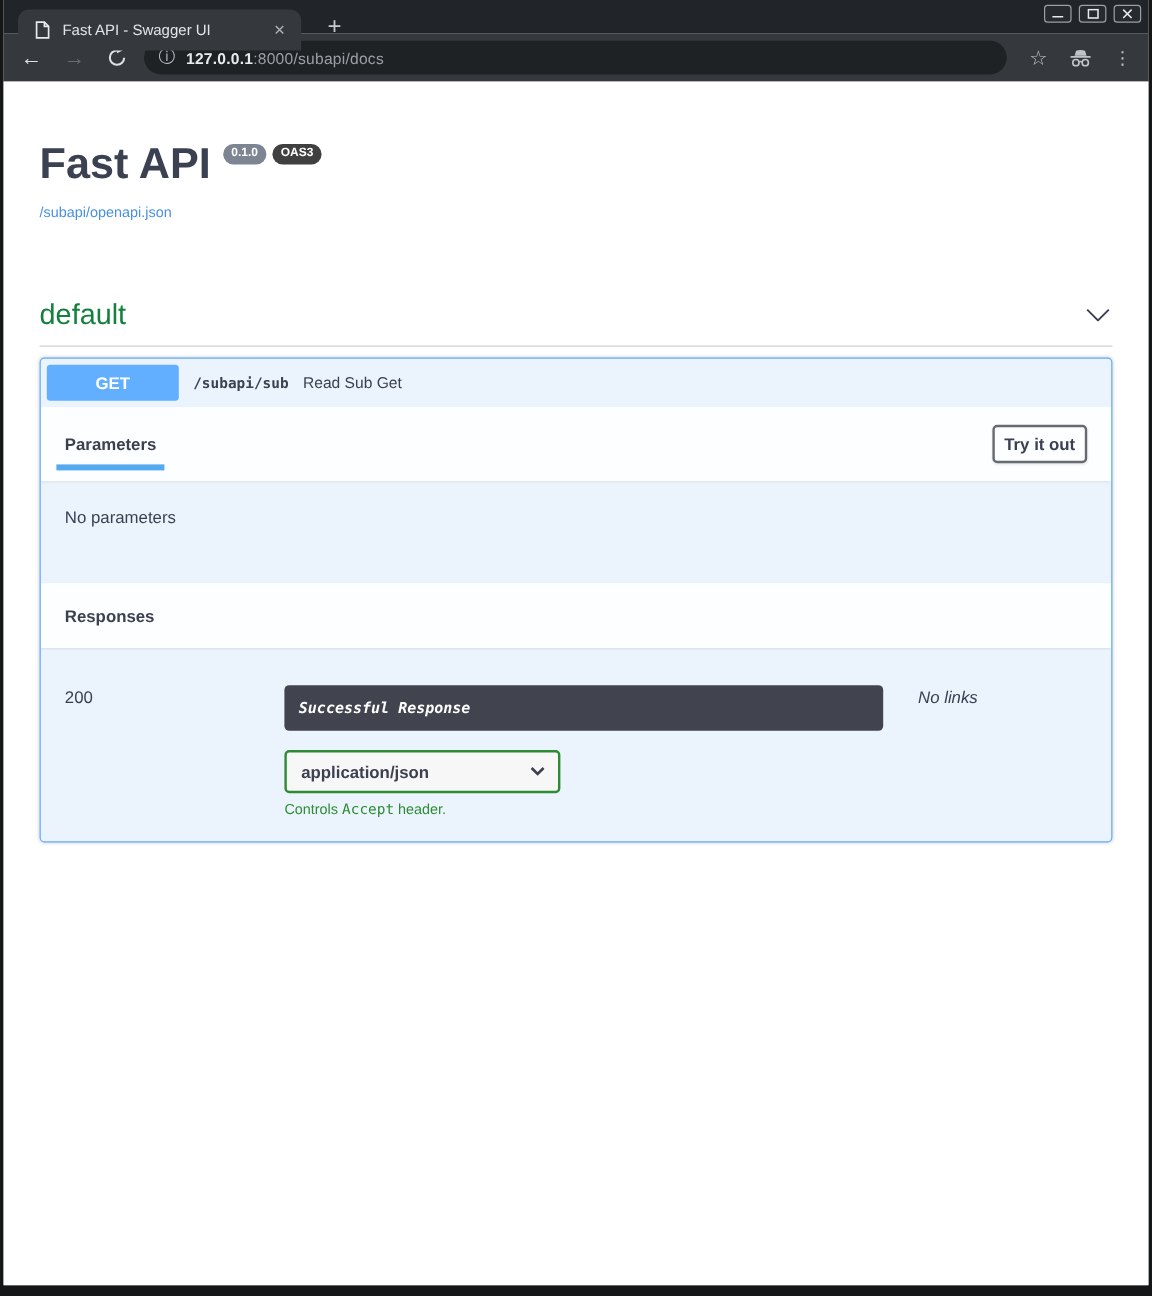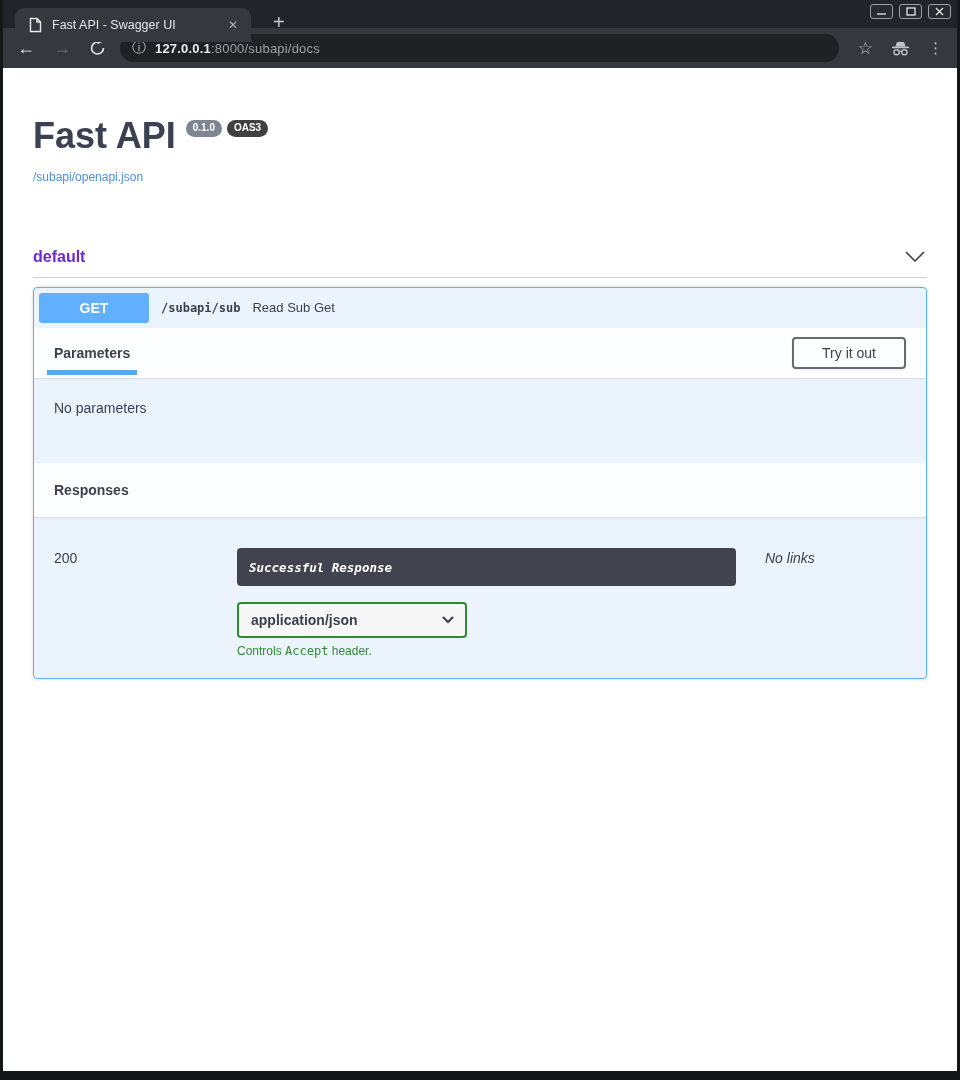--- a/index.html
+++ b/index.html
@@ -51,46 +51,46 @@
     color:#fff; font-size:10px; font-weight:700; border-radius:10px;
     padding:2px 7px 3px; margin-top:3px; line-height:1.2;
   }
   .badge-version { background:#7d8492; margin-left:10px; }
   .badge-oas { background:#404040; margin-left:5px; }
   .spec-link { display:inline-block; margin-top:15px; font-size:12px; color:#4990e2; text-decoration:none; }
   .tag-row {
     margin-top:54px; display:flex; justify-content:space-between; align-items:center;
     padding:9px 2px 11px 0; border-bottom:1px solid rgba(59,65,81,.25); cursor:pointer;
   }
-  .tag-row h3 { margin:0; font-size:16px; font-weight:700; color:#6d28d9; }
+  .tag-row h3 { margin:0; font-size:24px; font-weight:400; color:#15803d; }
   .opblock {
     margin-top:9px; border:1px solid #61affe; border-radius:4px;
     background:#ebf4fd; box-shadow:0 0 3px rgba(0,0,0,.19); overflow:hidden;
   }
   .op-summary { display:flex; align-items:center; padding:5px; cursor:pointer; }
   .method {
     flex:none; width:110px; text-align:center; background:#61affe; color:#fff;
     font-size:14px; font-weight:700; border-radius:3px; padding:7px 0;
   }
   .path { font-family:"DejaVu Sans Mono", monospace; font-size:12px; font-weight:700; margin-left:12px; color:#3b4151; }
   .sum-desc { font-size:13px; margin-left:12px; color:#3b4151; }
   .sec-header {
     display:flex; justify-content:space-between; align-items:center; position:relative;
     background:rgba(255,255,255,.86); box-shadow:0 1px 2px rgba(0,0,0,.1);
-    padding:8px 20px; height:50px;
+    padding:8px 20px; height:62px;
   }
   .tab-item { font-size:14px; font-weight:700; color:#3b4151; position:relative; cursor:pointer; }
   .tab-item::after {
     content:""; position:absolute; left:-7px; width:calc(100% + 14px); top:calc(100% + 9px); height:5px;
     background:#53aaee;
   }
   .try-btn {
     font-family:"Liberation Sans", sans-serif;
     border:2px solid #666b71; border-radius:4px; background:#fdfeff;
-    padding:6px 28px; font-size:14px; font-weight:400; color:#3b4151;
+    padding:6px 8px; font-size:14px; font-weight:700; color:#3b4151;
     box-shadow:0 1px 2px rgba(0,0,0,.08); cursor:pointer;
   }
   .params-body { padding:22px 20px 47px; font-size:14px; color:#3b4151; }
   .responses-header { height:54px; justify-content:flex-start; }
   .responses-header h4 { margin:0; font-size:14px; font-weight:700; color:#3b4151; }
   .responses-body { padding:16px 20px 20px; }
   .resp-thead { display:flex; align-items:flex-end; padding:14px 0 10px; border-bottom:1px solid rgba(59,65,81,.2); }
   .resp-row { display:flex; padding-top:15px; }
   .col-code { width:183px; flex:none; }
   .col-desc { flex:1; min-width:0; }

